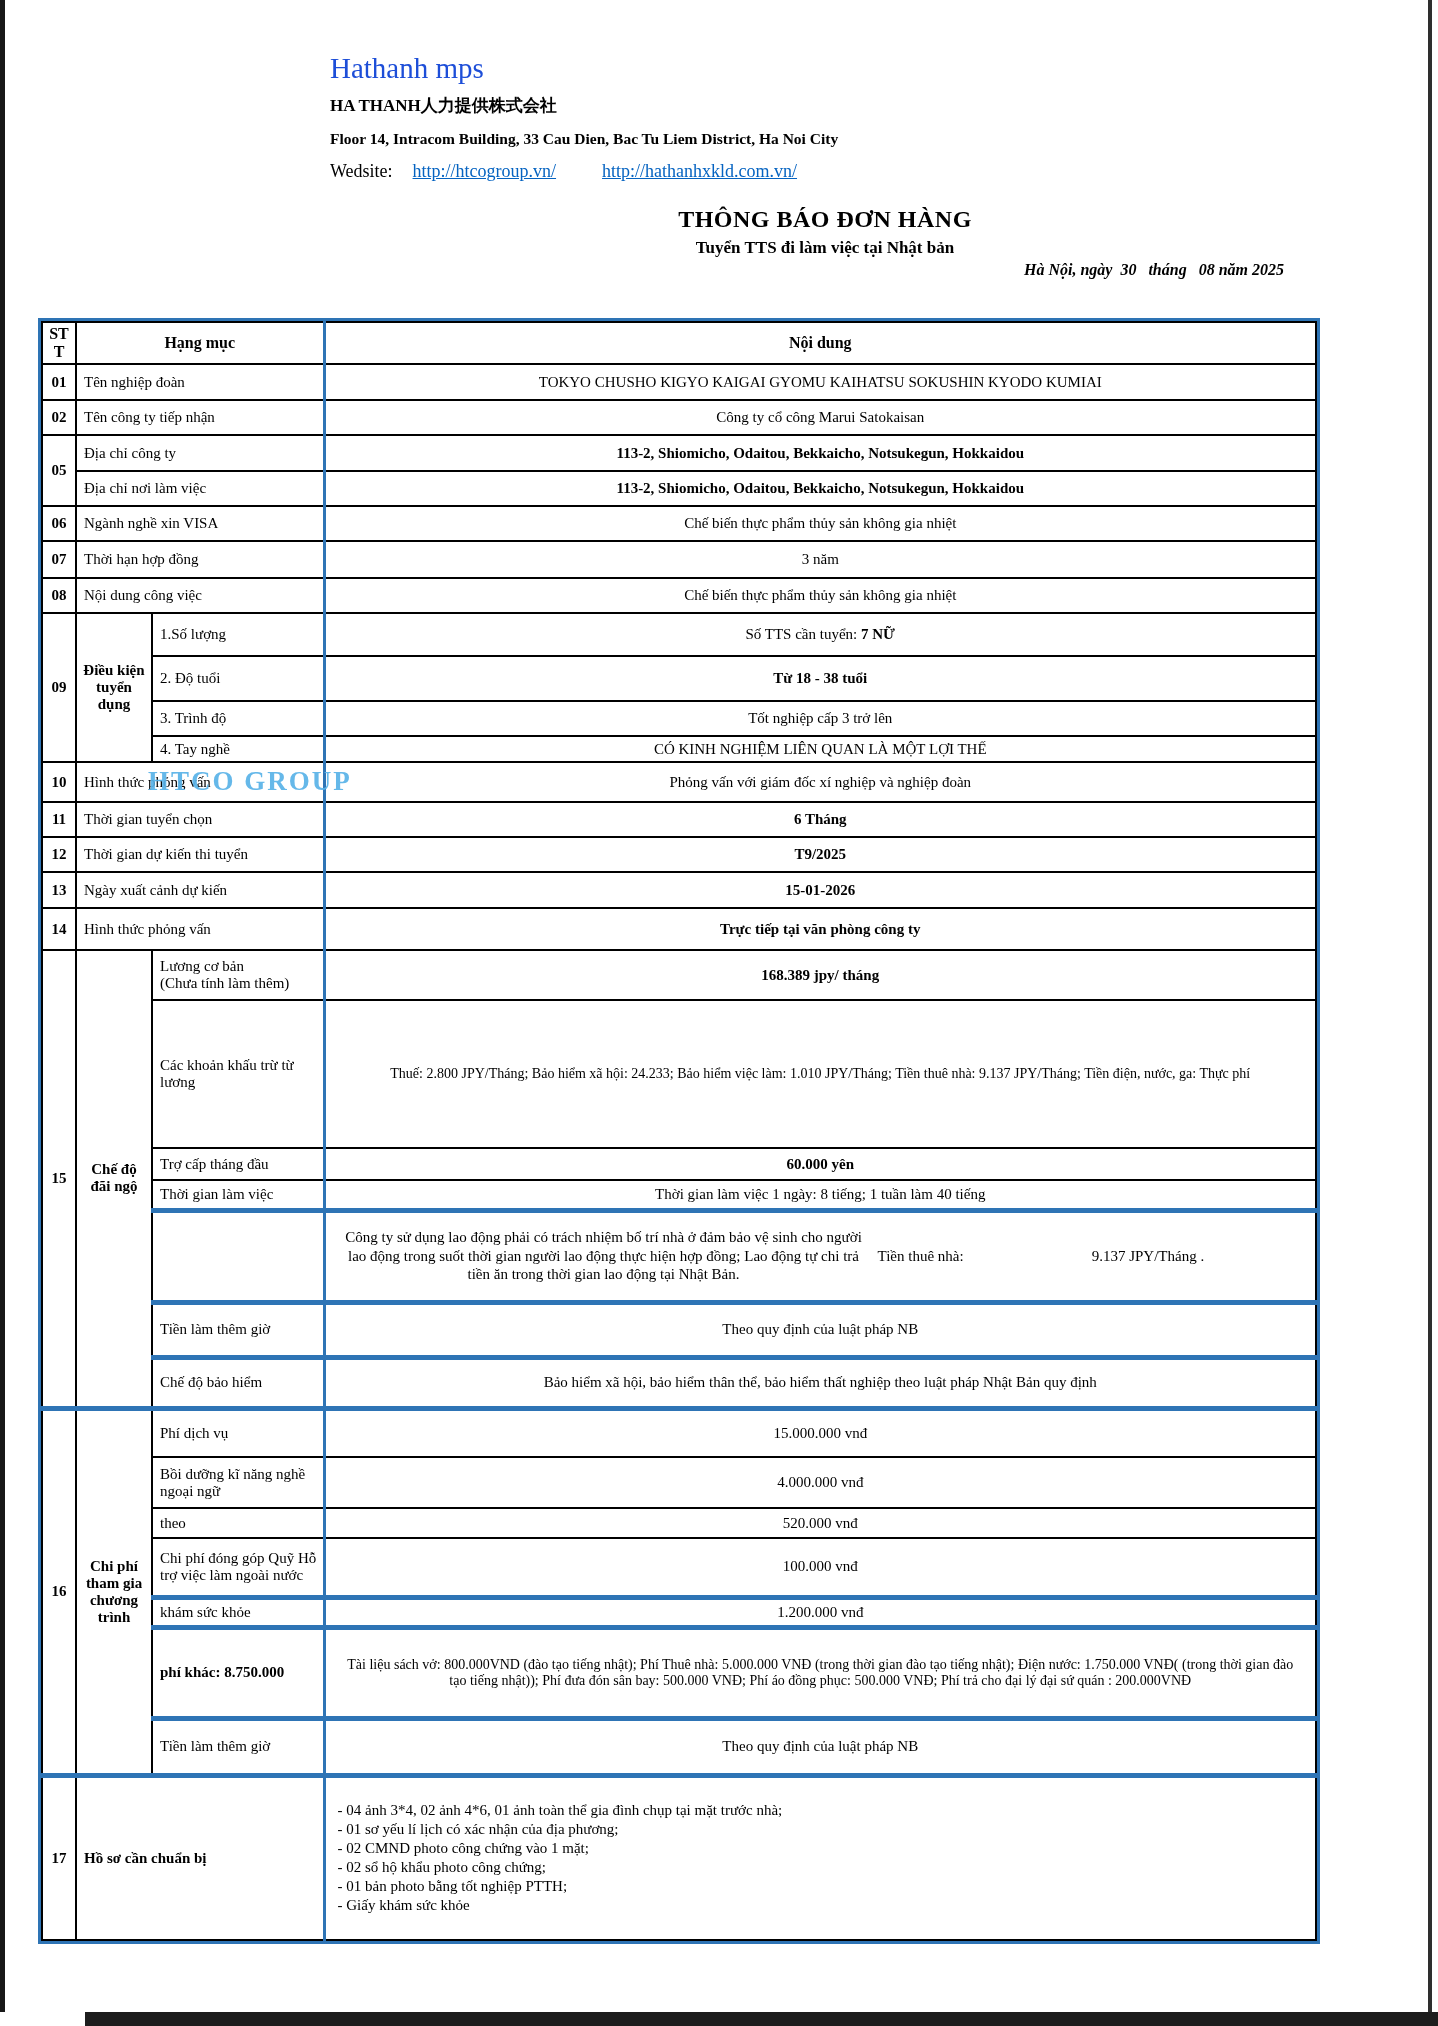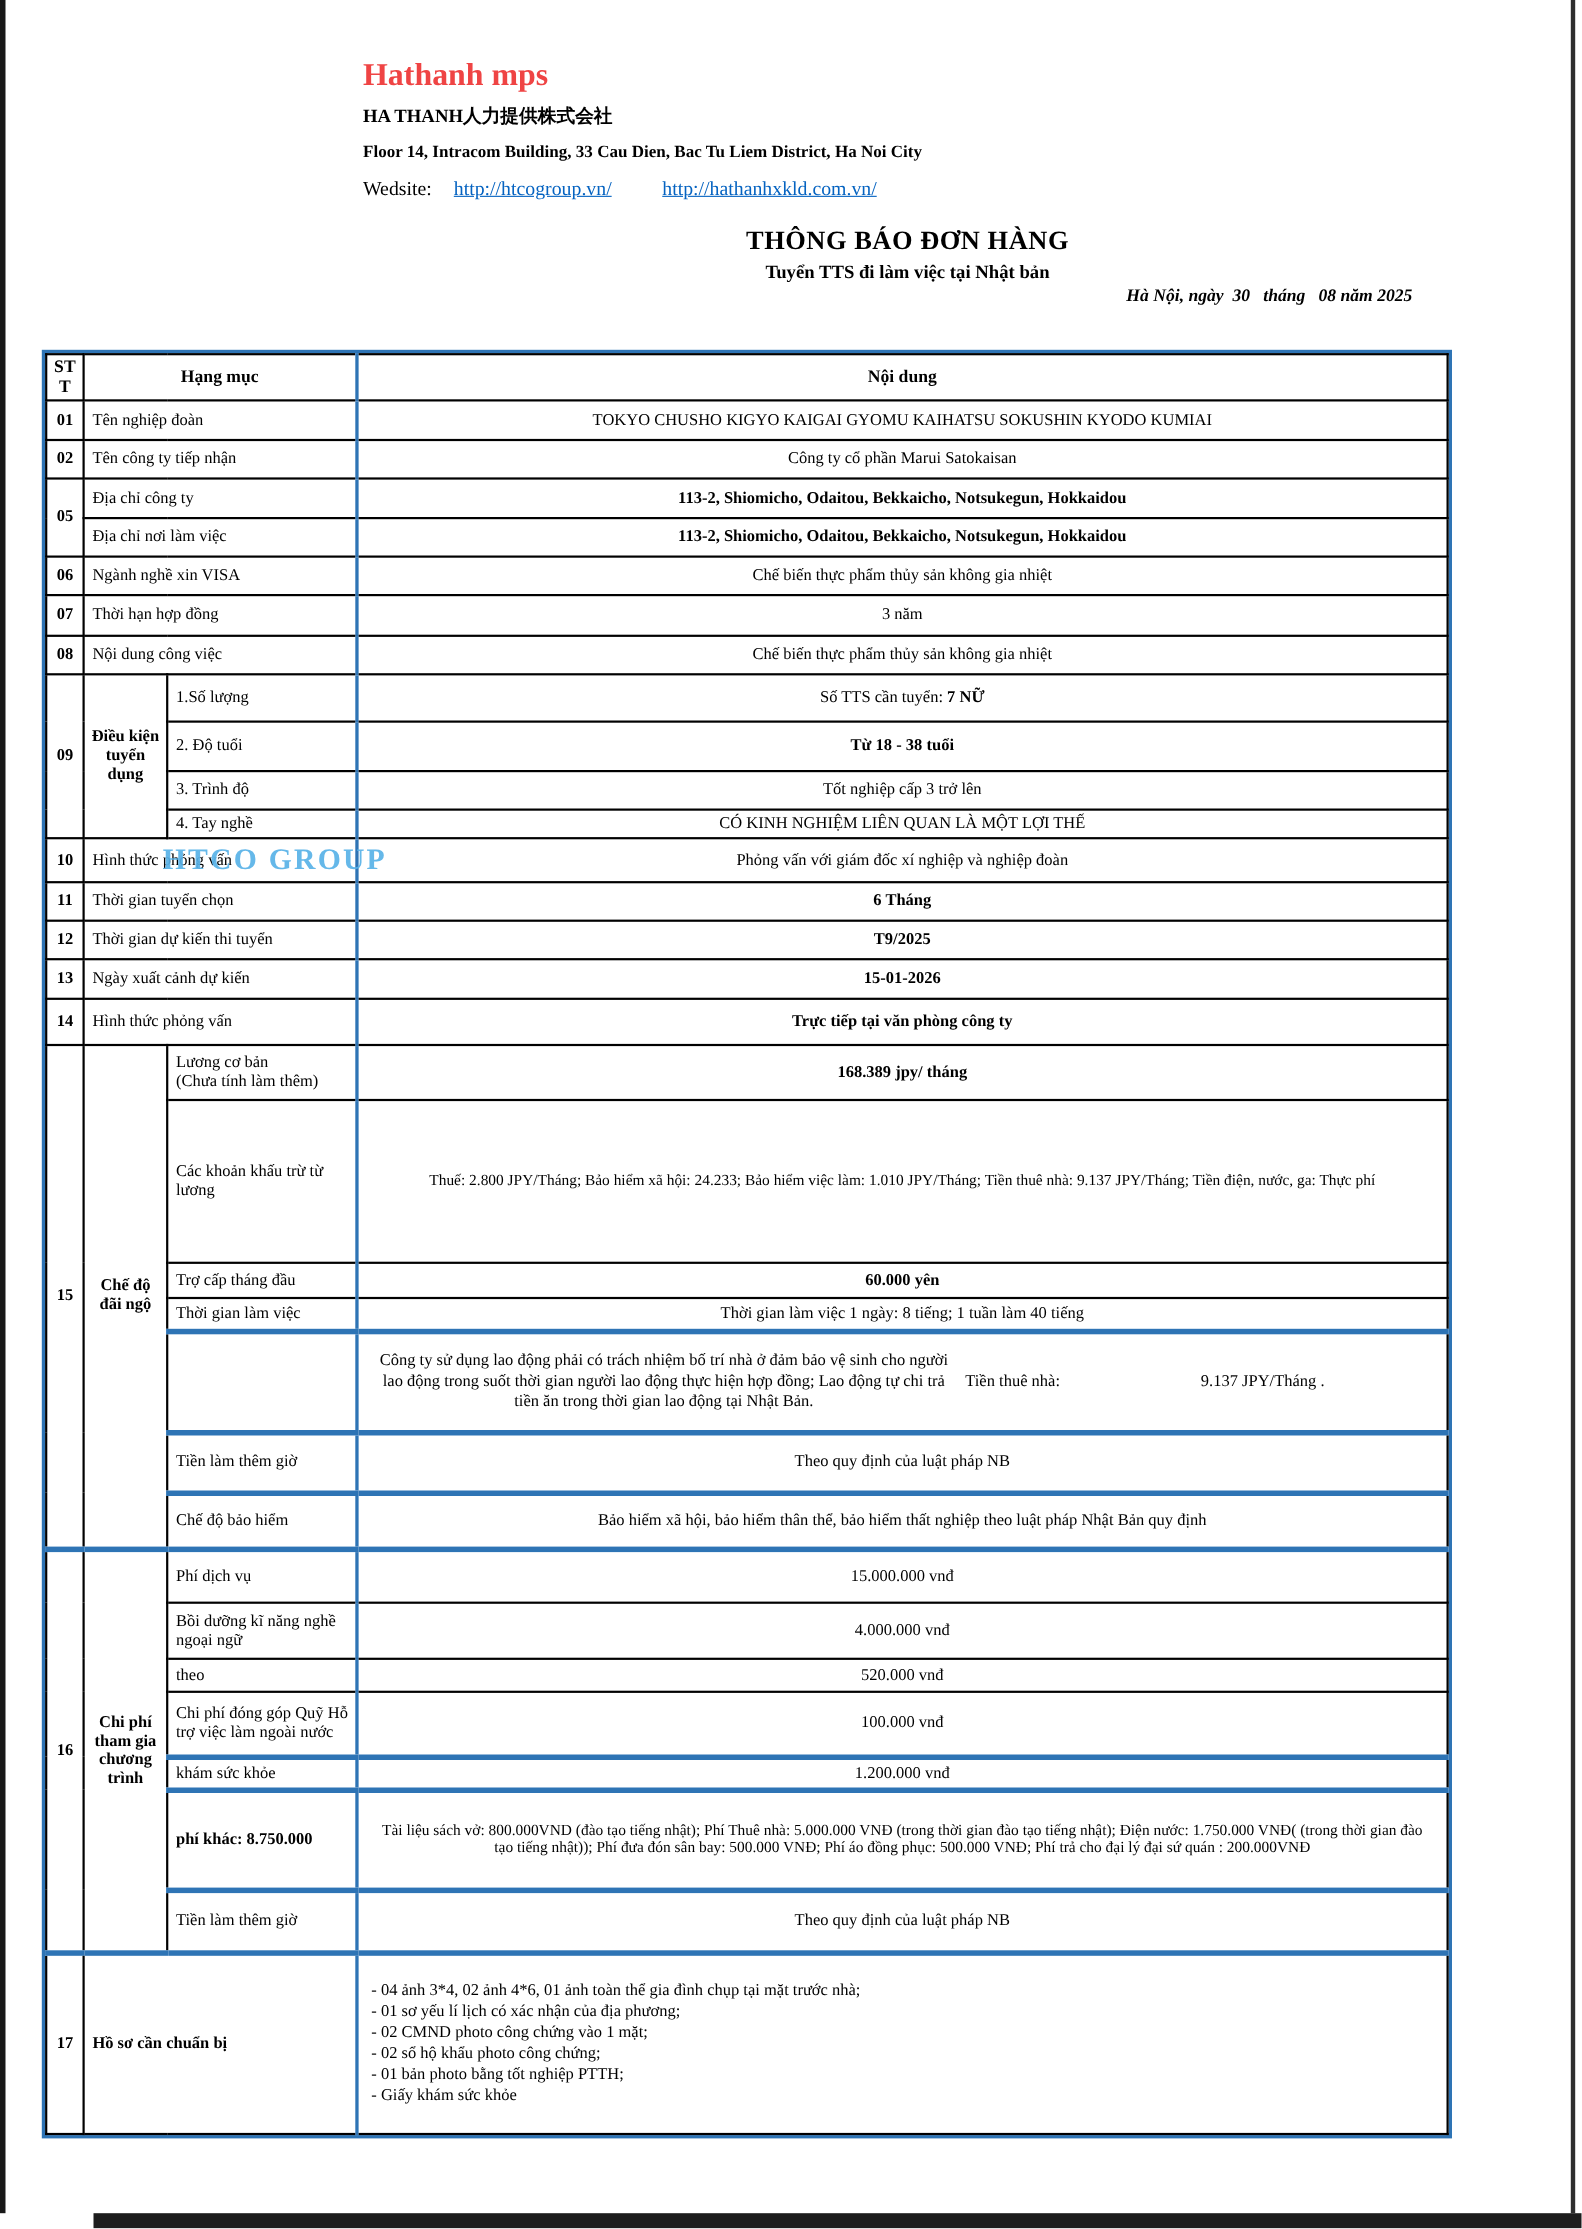--- a/index.html
+++ b/index.html
@@ -14,21 +14,21 @@
   
   .logo { position:absolute; left:53px; top:57px; width:210px; height:205px; box-sizing:border-box;
           border:2px solid #b8b8b8; background:#fff; padding:18px 22px; }
   .logo-inner { width:100%; height:100%; box-sizing:border-box; border:6px solid #29ABE2;
                 display:flex; flex-direction:column; align-items:center; justify-content:center; }
   .logo-word { font-family:"Liberation Sans","DejaVu Sans",sans-serif; font-weight:bold;
                font-size:23px; color:#1B93D0; letter-spacing:1px; margin-top:1px; }
 
   
   .headtext { position:absolute; left:330px; top:54px; }
-  .brand { font-size:29px; font-weight:bold; color:#ef4444; line-height:1; }
+  .brand { font-size:29px; font-weight:normal; color:#1d4ed8; line-height:1; }
   .jp    { font-size:17px; font-weight:bold; margin-top:11px; }
   .addr  { font-size:15.5px; font-weight:bold; margin-top:13px; }
   .webline { margin-top:13px; font-size:18px; display:flex; align-items:baseline; }
   .weblabel { margin-right:20px; }
   .link { color:#0563C1; text-decoration:underline; cursor:pointer; }
   .link1 { margin-right:46px; }
 
   
   .titleblock { position:absolute; left:330px; top:206px; width:990px; text-align:center; }
   .title    { font-size:24px; font-weight:bold; letter-spacing:0.5px; }
@@ -109,21 +109,21 @@
       </thead>
       <tbody>
         <tr style="height:36px">
           <td class="num">01</td>
           <td class="lbl" colspan="2">Tên  nghiệp đoàn</td>
           <td class="val">TOKYO CHUSHO KIGYO KAIGAI GYOMU KAIHATSU SOKUSHIN KYODO KUMIAI</td>
         </tr>
         <tr style="height:35px">
           <td class="num">02</td>
           <td class="lbl" colspan="2">Tên công ty tiếp nhận</td>
-          <td class="val">Công ty cổ phần Marui Satokaisan</td>
+          <td class="val">Công ty cổ công Marui Satokaisan</td>
         </tr>
         <tr style="height:36px">
           <td class="num" rowspan="2">05</td>
           <td class="lbl" colspan="2">Địa chỉ công ty</td>
           <td class="val b">113-2, Shiomicho, Odaitou, Bekkaicho, Notsukegun, Hokkaidou</td>
         </tr>
         <tr style="height:35px">
           <td class="lbl" colspan="2">Địa chỉ nơi làm việc</td>
           <td class="val b">113-2, Shiomicho, Odaitou, Bekkaicho, Notsukegun, Hokkaidou</td>
         </tr>

